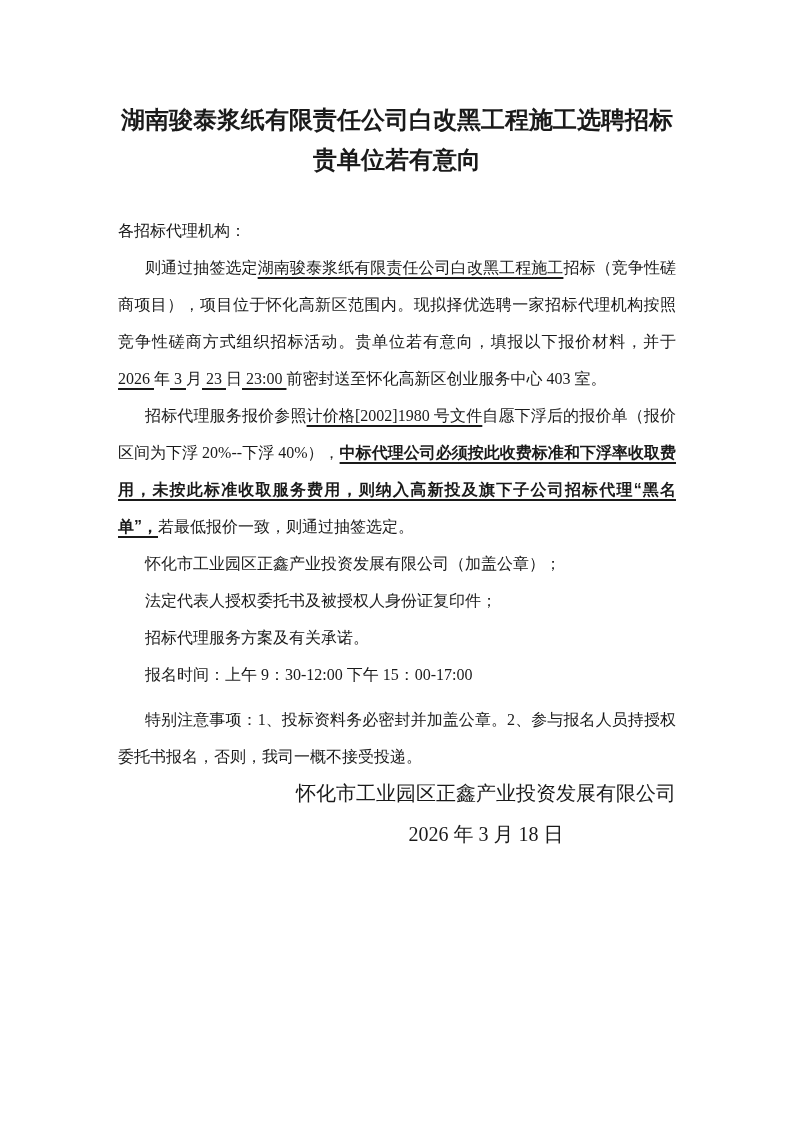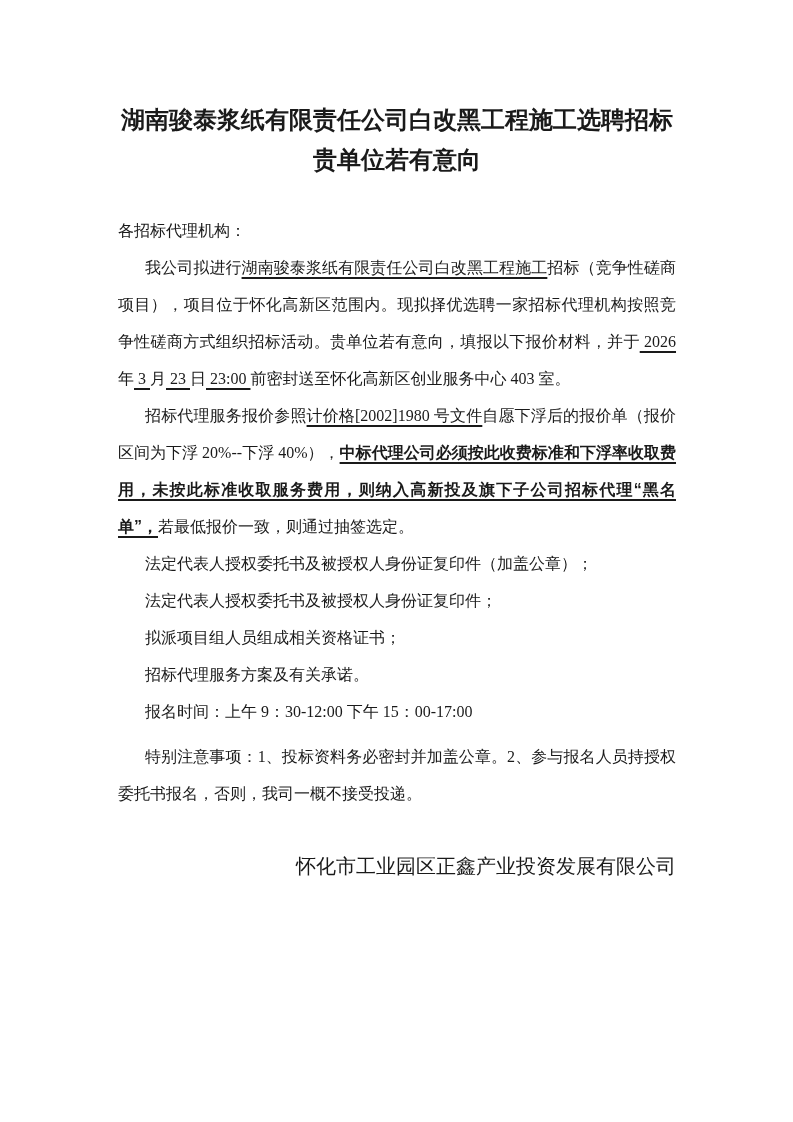--- a/index.html
+++ b/index.html
@@ -44,21 +44,20 @@
   .bu {
     font-family: "Liberation Sans", "DejaVu Sans", sans-serif;
     font-weight: 700;
     text-decoration: underline;
     text-decoration-thickness: 2px;
     text-underline-offset: 4px;
     text-decoration-skip-ink: none;
   }
   .note { margin-top: 8px; }
   .signature {
-    margin-top: 36px;
     text-align: right;
   }
   .sig-inner {
     display: inline-block;
     text-align: center;
   }
   .sig-company {
     font-size: 20px;
     line-height: 37px;
     white-space: nowrap;
@@ -73,31 +72,31 @@
 
 <div class="page">
 
   <h1 class="doc-title">
     <span class="title-line">湖南骏泰浆纸有限责任公司白改黑工程施工选聘招标</span>
     <span class="title-line">贵单位若有意向</span>
   </h1>
 
   <p class="para no-indent">各招标代理机构：</p>
 
-  <p class="para"><span>我公司拟进行</span><span class="u">湖南骏泰浆纸有限责任公司白改黑工程施工</span><span>招标（竞争性磋商项目），项目位于怀化高新区范围内。现拟择优选聘一家招标代理机构按照竞争性磋商方式组织招标活动。贵单位若有意向，填报以下报价材料，并于</span><span class="u"> 2026 </span><span>年</span><span class="u"> 3 </span><span>月</span><span class="u"> 23 </span><span>日</span><span class="u"> 23:00 </span><span>前密封送至怀化高新区创业服务中心 403 室。</span></p>
+  <p class="para"><span>则通过抽签选定</span><span class="u">湖南骏泰浆纸有限责任公司白改黑工程施工</span><span>招标（竞争性磋商项目），项目位于怀化高新区范围内。现拟择优选聘一家招标代理机构按照竞争性磋商方式组织招标活动。贵单位若有意向，填报以下报价材料，并于</span><span class="u"> 2026 </span><span>年</span><span class="u"> 3 </span><span>月</span><span class="u"> 23 </span><span>日</span><span class="u"> 23:00 </span><span>前密封送至怀化高新区创业服务中心 403 室。</span></p>
 
   <p class="para"><span>招标代理服务报价参照</span><span class="u">计价格[2002]1980 号文件</span><span>自愿下浮后的报价单（报价区间为下浮 20%--下浮 40%），</span><span class="bu">中标代理公司必须按此收费标准和下浮率收取费用，未按此标准收取服务费用，则纳入高新投及旗下子公司招标代理“黑名单”，</span><span>若最低报价一致，则通过抽签选定。</span></p>
 
-  <p class="para">法定代表人授权委托书及被授权人身份证复印件（加盖公章）；</p>
+  <p class="para">怀化市工业园区正鑫产业投资发展有限公司（加盖公章）；</p>
   <p class="para">法定代表人授权委托书及被授权人身份证复印件；</p>
-  <p class="para">拟派项目组人员组成相关资格证书；</p>
   <p class="para">招标代理服务方案及有关承诺。</p>
   <p class="para">报名时间：上午 9：30-12:00 下午 15：00-17:00</p>
 
   <p class="para note">特别注意事项：1、投标资料务必密封并加盖公章。2、参与报名人员持授权委托书报名，否则，我司一概不接受投递。</p>
 
   <div class="signature">
     <div class="sig-inner">
       <div class="sig-company">怀化市工业园区正鑫产业投资发展有限公司</div>
+      <div class="sig-date">2026 年 3 月 18 日</div>
     </div>
   </div>
 
 </div>
 
 </body></html>

